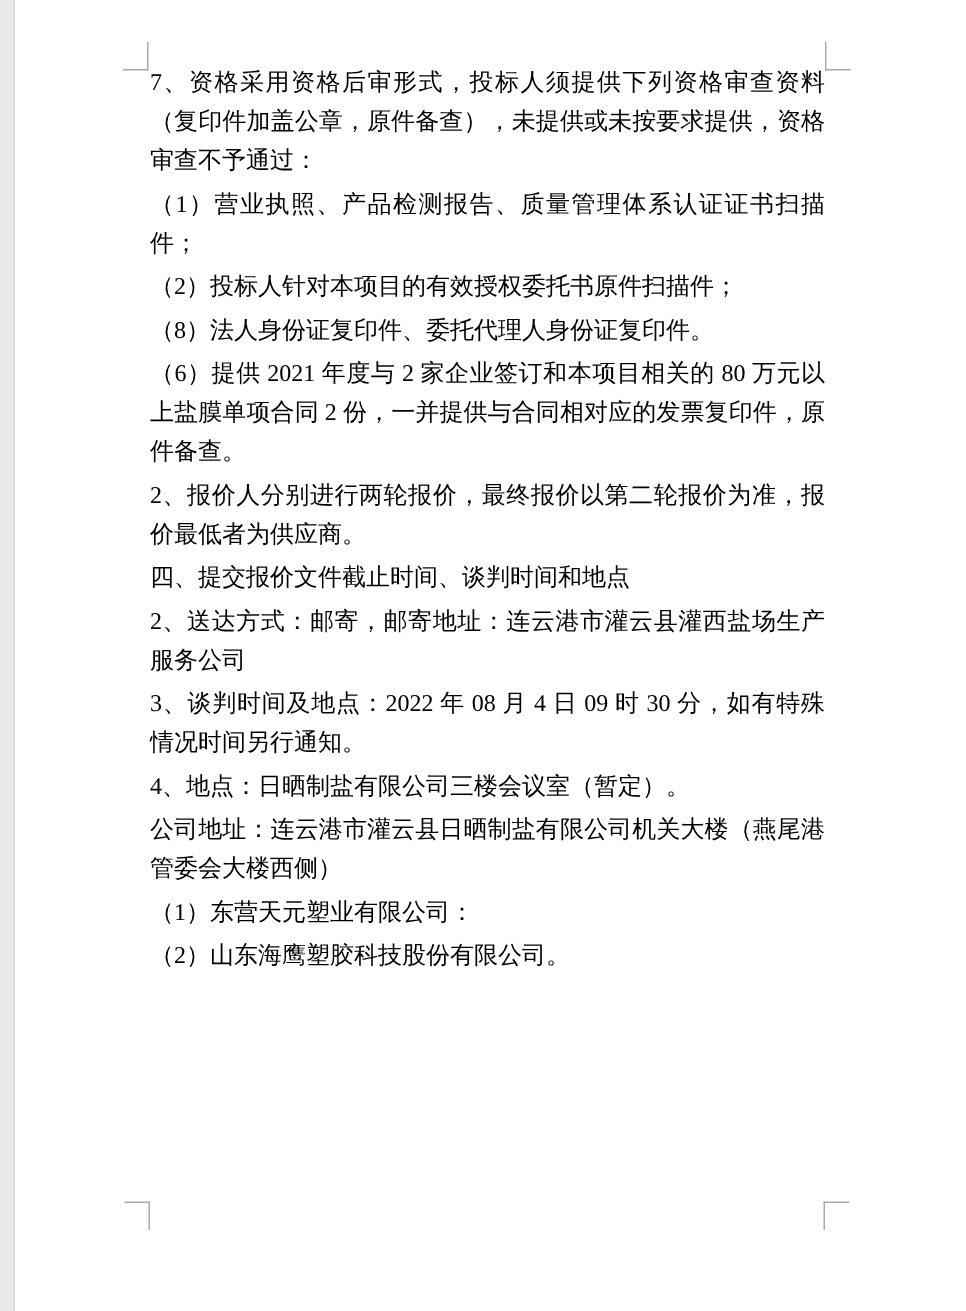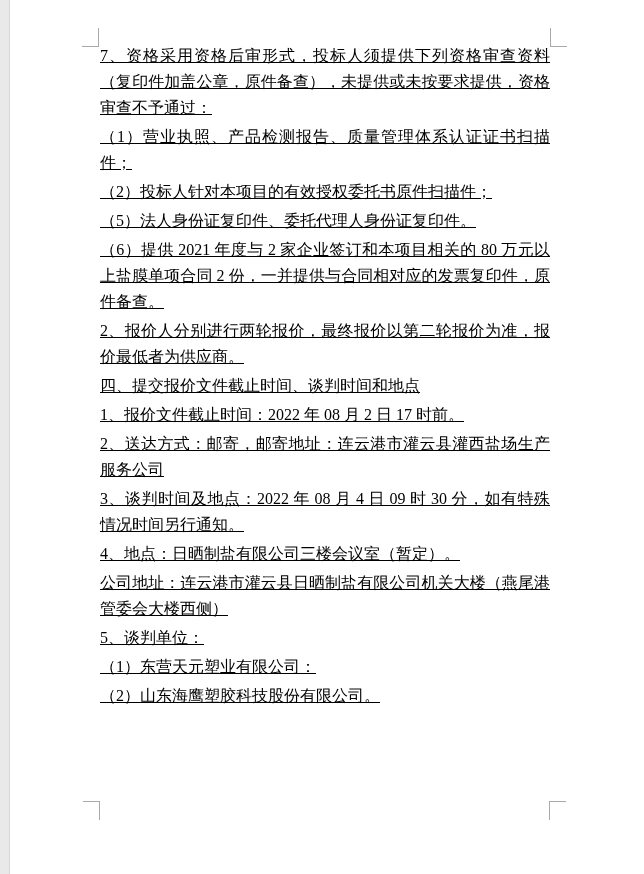--- a/index.html
+++ b/index.html
@@ -58,46 +58,43 @@
     width: 450px;
   }
   .para {
     font-size: 16px;
     line-height: 26px;
     color: var(--text-color, #000000);
     margin: 0 0 3px 0;
     text-align: justify;
     text-justify: inter-character;
     word-break: break-word;
-    text-decoration: underline;
   }
   .para.pre {
     white-space: pre-wrap;
     text-align: left;
   }
 </style>
 </head>
 <body>
 
 <div class="page">
   <div class="left-edge"></div>
   <div class="mark mark-tl"></div>
   <div class="mark mark-tr"></div>
   <div class="mark mark-bl"></div>
   <div class="mark mark-br"></div>
   <div class="content">
       <div class="para">7、资格采用资格后审形式，投标人须提供下列资格审查资料（复印件加盖公章，原件备查），未提供或未按要求提供，资格审查不予通过：</div>
       <div class="para">（1）营业执照、产品检测报告、质量管理体系认证证书扫描件；</div>
       <div class="para">（2）投标人针对本项目的有效授权委托书原件扫描件；</div>
-      <div class="para">（5）法人身份证复印件、委托代理人身份证复印件。</div>
+      <div class="para">（8）法人身份证复印件、委托代理人身份证复印件。</div>
       <div class="para">（6）提供 2021 年度与 2 家企业签订和本项目相关的 80 万元以上盐膜单项合同 2 份，一并提供与合同相对应的发票复印件，原件备查。</div>
       <div class="para">2、报价人分别进行两轮报价，最终报价以第二轮报价为准，报价最低者为供应商。</div>
       <div class="para">四、提交报价文件截止时间、谈判时间和地点</div>
-      <div class="para">1、报价文件截止时间：2022 年 08 月 2 日 17 时前。</div>
       <div class="para">2、送达方式：邮寄，邮寄地址：连云港市灌云县灌西盐场生产服务公司</div>
       <div class="para">3、谈判时间及地点：2022 年 08 月 4 日 09 时 30 分，如有特殊情况时间另行通知。</div>
       <div class="para">4、地点：日晒制盐有限公司三楼会议室（暂定）。</div>
       <div class="para">公司地址：连云港市灌云县日晒制盐有限公司机关大楼（燕尾港管委会大楼西侧）</div>
-      <div class="para">5、谈判单位：</div>
       <div class="para">（1）东营天元塑业有限公司：</div>
       <div class="para">（2）山东海鹰塑胶科技股份有限公司。</div>
     </div>
 </div>
 
 </body></html>

